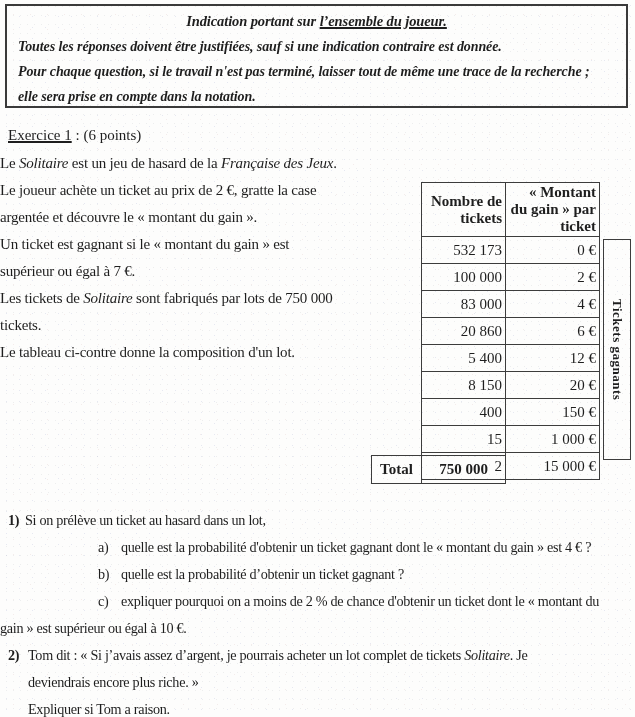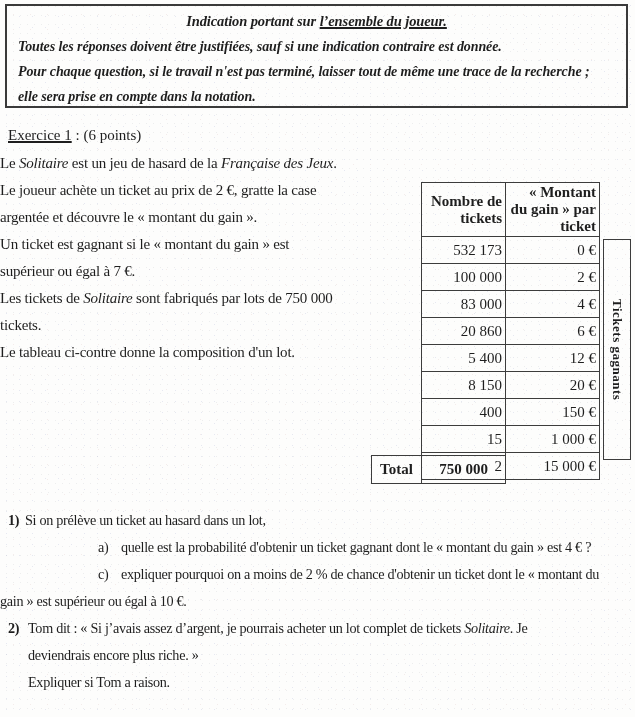--- a/index.html
+++ b/index.html
@@ -173,18 +173,19 @@
     <td class="val">750 000</td>
   </tr>
 </tbody>
   </table>
 
 <div class="bracket">Tickets gagnants</div>
 
 <div class="questions">
   <div class="q-line"><span class="q-num">1)</span><span>Si on prélève un ticket au hasard dans un lot,</span></div>
   <div class="sub"><span class="sub-num">a)</span><span>quelle est la probabilité d'obtenir un ticket gagnant dont le « montant du gain » est 4 € ?</span></div>
+  <div class="sub"><span class="sub-num">b)</span><span>quelle est la probabilité d’obtenir un ticket gagnant ?</span></div>
   <div class="sub"><span class="sub-num">c)</span><span>expliquer pourquoi on a moins de 2 % de chance d'obtenir un ticket dont le « montant du</span></div>
   <div class="sub-cont">gain » est supérieur ou égal à 10 €.</div>
   <div class="q-line"><span class="q2-num">2)</span><span>Tom dit : « Si j’avais assez d’argent, je pourrais acheter un lot complet de tickets </span><span class="it">Solitaire</span><span>. Je</span></div>
   <div class="q2-cont">deviendrais encore plus riche. »</div>
   <div class="q2-cont">Expliquer si Tom a raison.</div>
 </div>
 
 </body></html>

